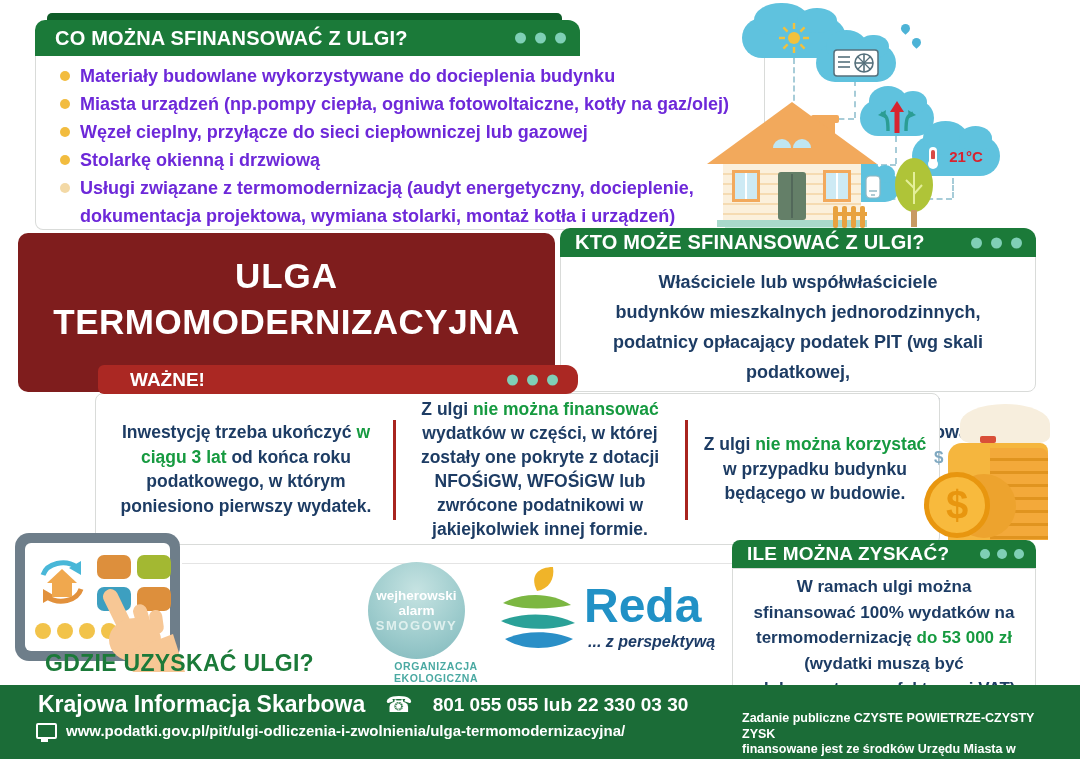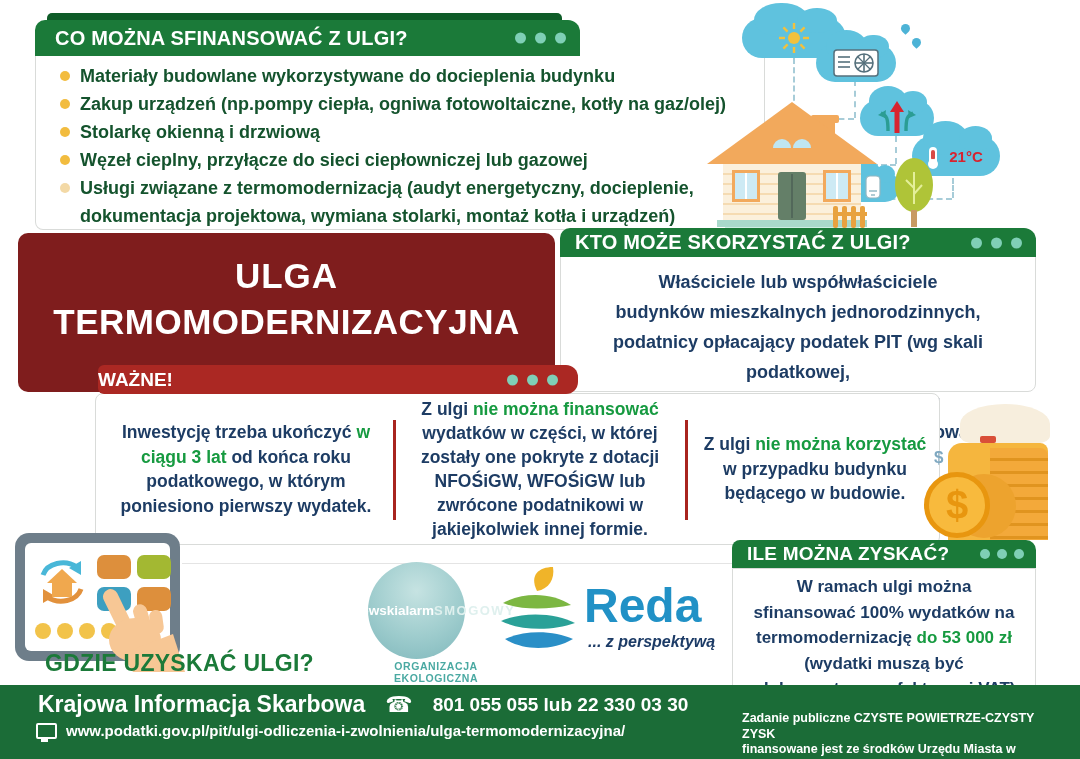--- a/index.html
+++ b/index.html
@@ -12,34 +12,34 @@
        border-radius:10px 12px 0 0;font-size:20px;letter-spacing:0.2px;}
   .hdr .t{padding-left:20px;white-space:nowrap;}
   .dots{position:absolute;right:14px;top:50%;transform:translateY(-50%);display:flex;gap:9px;}
   .dots .dot{width:11px;height:11px;border-radius:50%;background:#7fcfb6;}
 
   .panel{position:absolute;background:#fff;border:1px solid #d9dbd9;border-radius:0 0 8px 8px;
          box-sizing:border-box;color:#1d3c64;}
 
   
   .blist{list-style:none;margin:0;padding:8px 10px 0 24px;}
-  .blist li{position:relative;padding-left:20px;font-size:18px;line-height:28px;color:#14532d;}
+  .blist li{position:relative;padding-left:20px;font-size:18px;line-height:28px;color:#6d28d9;}
   .blist li .b-dot{position:absolute;left:0;top:9px;width:10px;height:10px;border-radius:50%;background:#f2bc3f;}
   .blist li.pale .b-dot{background:#f3d9a6;}
 
   
   .title-box{position:absolute;left:18px;top:233px;width:537px;height:159px;background:#7f1d1d;
              border-radius:10px;color:#fff;text-align:center;}
   .title-box .l1{margin-top:20px;font-size:35px;line-height:46px;letter-spacing:1px;}
   .title-box .l2{font-size:35px;line-height:46px;letter-spacing:0.5px;}
 
   
   .red-bar{position:absolute;left:98px;top:365px;width:480px;height:29px;background:#ab2823;
            border-radius:6px 12px 12px 6px;color:#fff;display:flex;align-items:center;font-size:19px;}
-  .red-bar .t{}
+  .red-bar .t{padding-left:32px;}
 
   .navy{color:#1d3c64;}
   .hl{color:#169a40;}
 
   .wcol{position:absolute;top:0;bottom:0;display:flex;flex-direction:column;justify-content:center;
         text-align:center;font-size:17.5px;line-height:24.5px;color:#1d3c64;}
   .vdiv{position:absolute;width:3px;background:#a8241f;}
 
   .center-txt{text-align:center;}
   .preline{white-space:pre-line;}
@@ -71,21 +71,21 @@
   .tab-screen{position:absolute;left:10px;top:10px;right:10px;bottom:10px;background:#fff;border-radius:6px;}
   .tile{position:absolute;border-radius:7px;}
   .tab-dot{position:absolute;width:16px;height:16px;border-radius:50%;background:#f2c34a;}
 
   
   .coin{position:absolute;border-radius:50%;box-sizing:border-box;}
 
   
   .smog-circle{position:absolute;left:368px;top:562px;width:97px;height:97px;border-radius:50%;
                background:radial-gradient(circle at 50% 30%,#c6e3e2 0%,#9ecccd 55%,#7eb7bb 100%);
-               color:#ffffff;display:flex;flex-direction:row;align-items:center;justify-content:center;
+               color:#ffffff;display:flex;flex-direction:column;align-items:center;justify-content:center;
                text-align:center;font-size:13.5px;line-height:15px;}
   .smog-circle .sm3{color:#dff0ee;letter-spacing:1.5px;font-size:13px;}
   .smog-caption{position:absolute;left:380px;top:660px;width:112px;text-align:center;color:#4aa9a2;
                 font-size:10.5px;line-height:12px;letter-spacing:0.6px;}
   .reda-name{position:absolute;left:584px;top:578px;font-size:48px;color:#2191c6;letter-spacing:0px;}
   .reda-tag{position:absolute;left:588px;top:633px;font-size:16px;font-style:italic;color:#1c3b66;}
 
   
   .footer{position:absolute;left:0;top:685px;width:1080px;height:74px;background:#1b6c37;color:#fff;}
   .f-row1{position:absolute;left:38px;top:6px;display:flex;align-items:center;gap:20px;}
@@ -103,23 +103,23 @@
 </style>
 </head>
 <body>
 
 <div id="stage">
 
   <div class="abs" style="left:47px;top:13px;width:515px;height:14px;background:#0e5c28;border-radius:5px;"></div>
   <div class="panel" style="left:35px;top:54px;width:730px;height:176px;border-top:none;">
     <ul class="blist">
       <li><span class="b-dot"></span><span>Materiały budowlane wykorzystywane do docieplenia budynku</span></li>
-      <li><span class="b-dot"></span><span>Zakup urządzeń (np.pompy ciepła, ogniwa fotowoltaiczne, kotły na gaz/olej)</span></li>
+      <li><span class="b-dot"></span><span>Miasta urządzeń (np.pompy ciepła, ogniwa fotowoltaiczne, kotły na gaz/olej)</span></li>
+      <li><span class="b-dot"></span><span>Węzeł cieplny, przyłącze do sieci ciepłowniczej lub gazowej</span></li>
       <li><span class="b-dot"></span><span>Stolarkę okienną i drzwiową</span></li>
-      <li><span class="b-dot"></span><span>Węzeł cieplny, przyłącze do sieci ciepłowniczej lub gazowej</span></li>
       <li class="pale"><span class="b-dot"></span><span>Usługi związane z termomodernizacją (audyt energetyczny, docieplenie, dokumentacja projektowa, wymiana stolarki, montaż kotła i urządzeń)</span></li>
     </ul>
   </div>
   <div class="hdr" style="left:35px;top:20px;width:545px;height:36px;">
     <span class="t">CO MOŻNA SFINANSOWAĆ Z ULGI?</span>
     <span class="dots">
         <span class="dot"></span>
         <span class="dot"></span>
         <span class="dot"></span>
       </span>
@@ -241,21 +241,21 @@
   </div>
 
   <div class="panel" style="left:560px;top:256px;width:476px;height:136px;">
     <div class="center-txt preline" style="padding-top:10px;font-size:18px;line-height:30px;">Właściciele lub współwłaściciele
 budynków mieszkalnych jednorodzinnych,
 podatnicy opłacający podatek PIT (wg skali podatkowej,
 wg jednolitej 19% stawki podatku
 lub ryczałtem od przychodów ewidencjonowanych)</div>
   </div>
   <div class="hdr" style="left:560px;top:228px;width:476px;height:29px;font-size:20px;">
-    <span class="t" style="padding-left:15px;">KTO MOŻE SKORZYSTAĆ Z ULGI?</span>
+    <span class="t" style="padding-left:15px;">KTO MOŻE SFINANSOWAĆ Z ULGI?</span>
     <span class="dots">
         <span class="dot"></span>
         <span class="dot"></span>
         <span class="dot"></span>
       </span>
   </div>
 
   <div class="title-box">
     <div class="l1">ULGA</div>
     <div class="l2">TERMOMODERNIZACYJNA</div>

